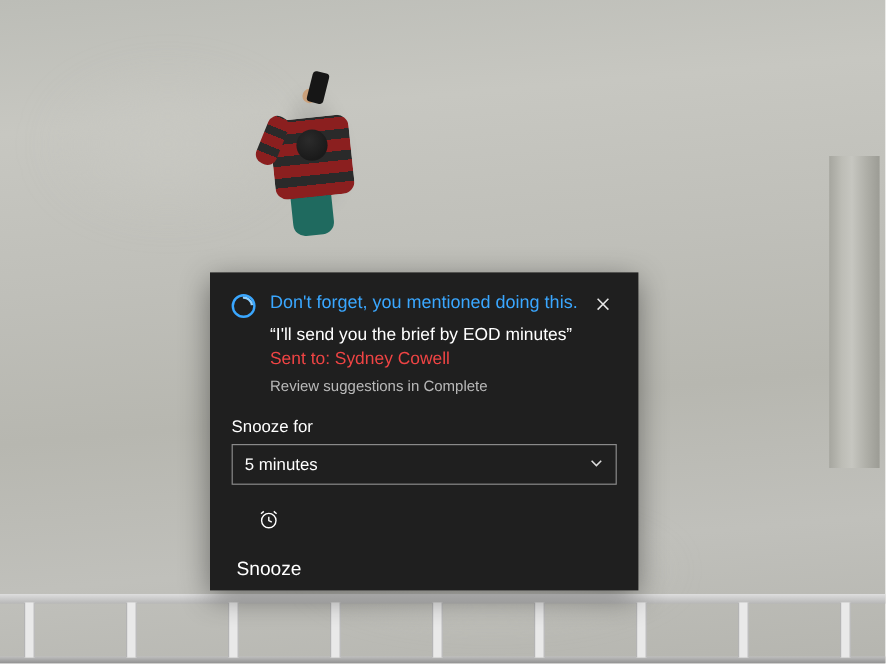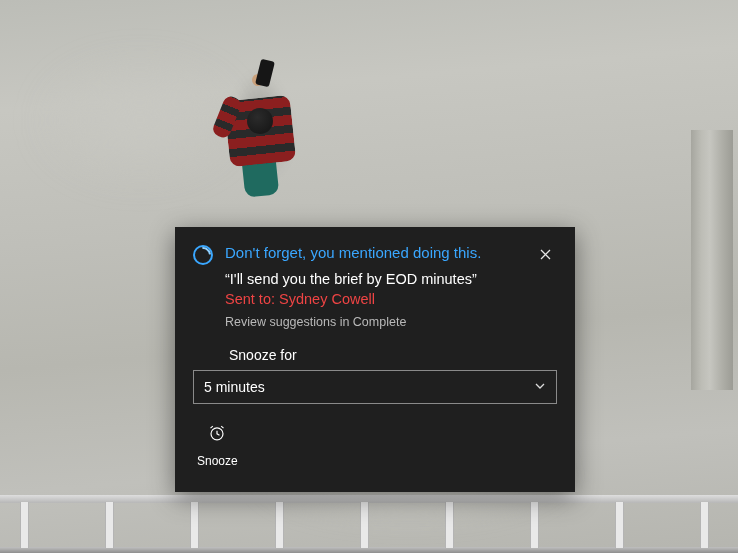--- a/index.html
+++ b/index.html
@@ -37,45 +37,45 @@
     .head{position:absolute;left:247px;top:108px;width:26px;height:26px;border-radius:50%;
       background:radial-gradient(circle at 40% 35%,#2b2b2b 0%,#1a1a1a 70%);}
     .arm{position:absolute;left:218px;top:96px;width:18px;height:42px;border-radius:8px;
       background:repeating-linear-gradient(0deg,#8b1f1f 0 9px,#2a2a2a 9px 16px);
       transform:rotate(22deg);}
     .hand{position:absolute;left:252px;top:74px;width:12px;height:12px;border-radius:50%;
       background:#caa07a;}
     .phone{position:absolute;left:258px;top:60px;width:14px;height:26px;border-radius:3px;
       background:#161616;transform:rotate(14deg);}
     
-    .toast{position:absolute;left:175px;top:227px;width:400px;height:265px;
+    .toast{position:absolute;left:175px;top:227px;width:357px;height:265px;
       background:#1f1f1f;color:#ffffff;padding:16px 18px 14px 18px;
       box-shadow:0 6px 24px rgba(0,0,0,.45);}
     .hdr{display:flex;align-items:flex-start;}
     .cortana{flex:0 0 auto;width:20px;height:20px;border:2px solid #3aa7ff;border-radius:50%;
       margin-top:2px;margin-right:12px;position:relative;}
     .cortana::after{content:"";position:absolute;inset:0;border-radius:50%;
       border:2px solid transparent;border-top-color:#8fd0ff;transform:rotate(40deg);}
     .titletext{color:#3aa7ff;font-size:15px;line-height:20px;}
     .close{margin-left:auto;width:24px;height:24px;display:flex;align-items:center;justify-content:center;
       color:#e6e6e6;cursor:pointer;}
     .close svg{width:11px;height:11px;}
     .body{margin-left:32px;margin-top:2px;}
     .quote{font-size:14.5px;color:#ffffff;line-height:20px;}
     .sent{font-size:14.5px;color:#ef4444;line-height:20px;}
     .review{font-size:12.5px;color:#b9b9b9;margin-top:6px;}
-    .snz-label{font-size:14px;color:#ffffff;margin-top:18px;margin-left:36px;}
+    .snz-label{font-size:14px;color:#ffffff;margin-top:18px;}
     .select{margin-top:7px;height:34px;border:1px solid #8a8a8a;display:flex;
       align-items:center;padding:0 10px;cursor:pointer; background:#1f1f1f;gap:44px;}
     .select span{font-size:14px;color:#ffffff;}
     .select .chev{margin-left:auto;color:#dcdcdc;}
     .select .chev svg{width:12px;height:12px;}
     .actions{display:flex;gap:30px;margin-top:16px;}
-    .action{display:flex;flex-direction:column;align-items:center;gap:10px;
-      color:#ffffff;font-size:12px;cursor:pointer;padding:2px 4px;}
+    .action{display:flex;flex-direction:column;align-items:center;gap:22px;
+      color:#ffffff;font-size:16px;cursor:pointer;padding:2px 4px;}
     .action .ic{width:22px;height:22px;display:flex;align-items:center;justify-content:center;color:#fff;}
     .action .ic svg{width:20px;height:20px;stroke:#fff;fill:none;stroke-width:1.4;}
   </style>
 </head>
 <body>
 
 <div class="wall">
   <div class="smudge1"></div>
   <div class="smudge2"></div>
   <div class="pillar"></div>

